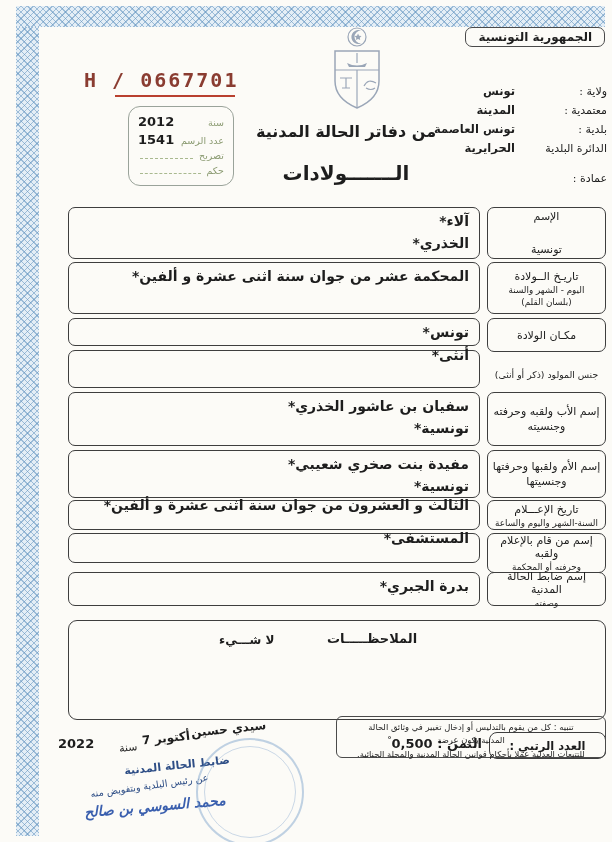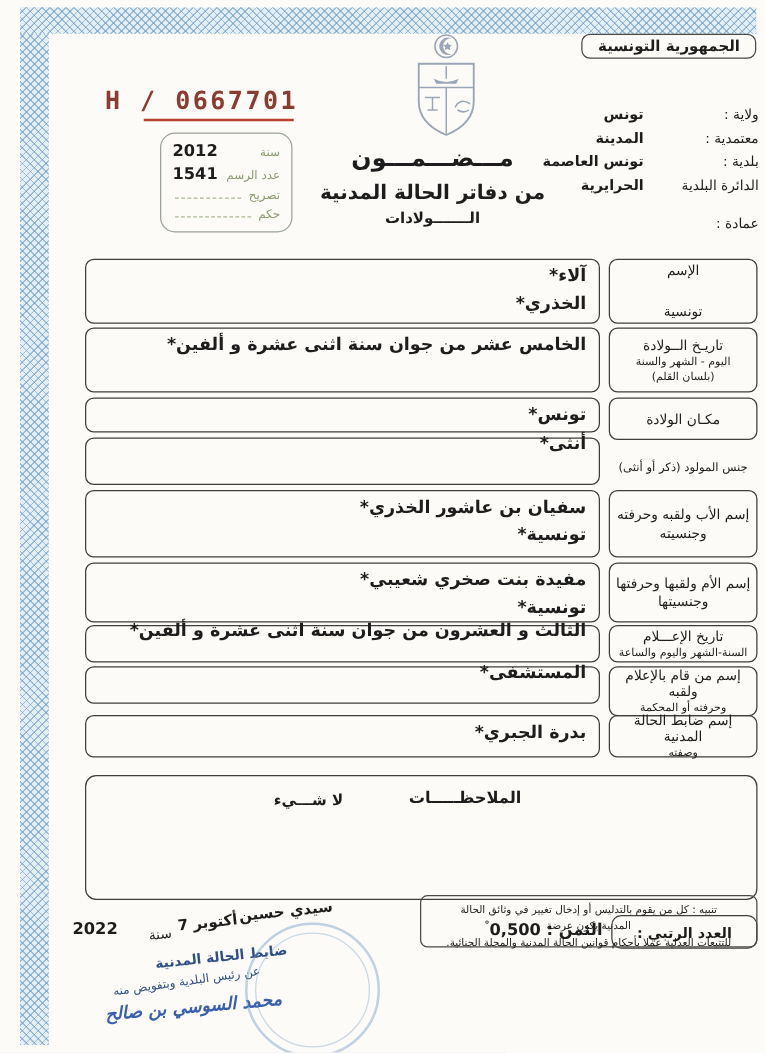--- a/index.html
+++ b/index.html
@@ -27,21 +27,21 @@
 
   .admin { position: absolute; right: 5px; top: 84px; width: 170px; direction: rtl; }
   .admin-row { display: flex; gap: 8px; margin-bottom: 5px; font-size: 11px; align-items: baseline; }
   .a-label { width: 84px; flex: none; }
   .a-value { font-weight: bold; font-size: 11.5px; white-space: nowrap; }
   .admin-row.omda { margin-top: 17px; }
 
   .doc-title { position: absolute; left: 240px; top: 116px; width: 212px; text-align: center; direction: rtl; }
   .t1 { font-size: 19px; font-weight: bold; }
   .t2 { font-size: 16px; font-weight: bold; margin-top: 6px; }
-  .t3 { font-size: 12px; font-weight: bold; margin-top: 4px; }
+  .t3 { font-size: 20px; font-weight: bold; margin-top: 20px; }
 
   .registry-box { position: absolute; left: 128px; top: 106px; width: 106px; height: 80px;
     border: 1px solid #9aa39a; border-radius: 12px; direction: rtl; padding: 7px 9px 5px; }
   .reg-row { display: flex; justify-content: space-between; align-items: baseline; margin-bottom: 3px; }
   .reg-label { font-size: 9.5px; color: #8b9b72; }
   .reg-value { font-size: 13px; font-weight: bold; }
   .reg-dashes { flex: 1; border-bottom: 1px dashed #a9b98f; margin: 0 6px 3px 2px; height: 9px; }
 
   .vbox { position: absolute; left: 68px; width: 412px; border: 1px solid #3e3e3e; border-radius: 7px;
     direction: rtl; padding: 3px 10px; font-weight: bold; font-size: 14px; }
@@ -148,21 +148,20 @@
       <span class="a-label">الدائرة البلدية</span>
       <span class="a-value">الحرايرية</span>
     </div>
     <div class="admin-row omda">
       <span class="a-label">عمادة :</span>
       <span class="a-value"></span>
     </div>
   </div>
 
   <div class="doc-title">
-    <div class="t1">مـــضـــمـــون</div>
     <div class="t2">من دفاتر الحالة المدنية</div>
     <div class="t3">الـــــــولادات</div>
   </div>
 
   <div class="registry-box">
     <div class="reg-row">
       <span class="reg-label">سنة</span>
       <span class="reg-value">2012</span>
     </div>
     <div class="reg-row">
@@ -182,21 +181,21 @@
   <div class="vbox r0v">
     <div class="vline">آلاء*</div>
     <div class="vline">الخذري*</div>
   </div>
   <div class="lbox spread r0l">
     <div class="ll">الإسم</div>
     <div class="ll">تونسية</div>
   </div>
 
   <div class="vbox r1v">
-    <div class="vline">الخامس عشر من جوان سنة اثنى عشرة و ألفين*</div>
+    <div class="vline">المحكمة عشر من جوان سنة اثنى عشرة و ألفين*</div>
   </div>
   <div class="lbox r1l">
     <div class="ll">تاريـخ الــولادة</div>
     <div class="ll sub">اليوم - الشهر والسنة</div>
     <div class="ll sub">(بلسان القلم)</div>
   </div>
 
   <div class="vbox r2v">
     <div class="vline">تونس*</div>
   </div>

